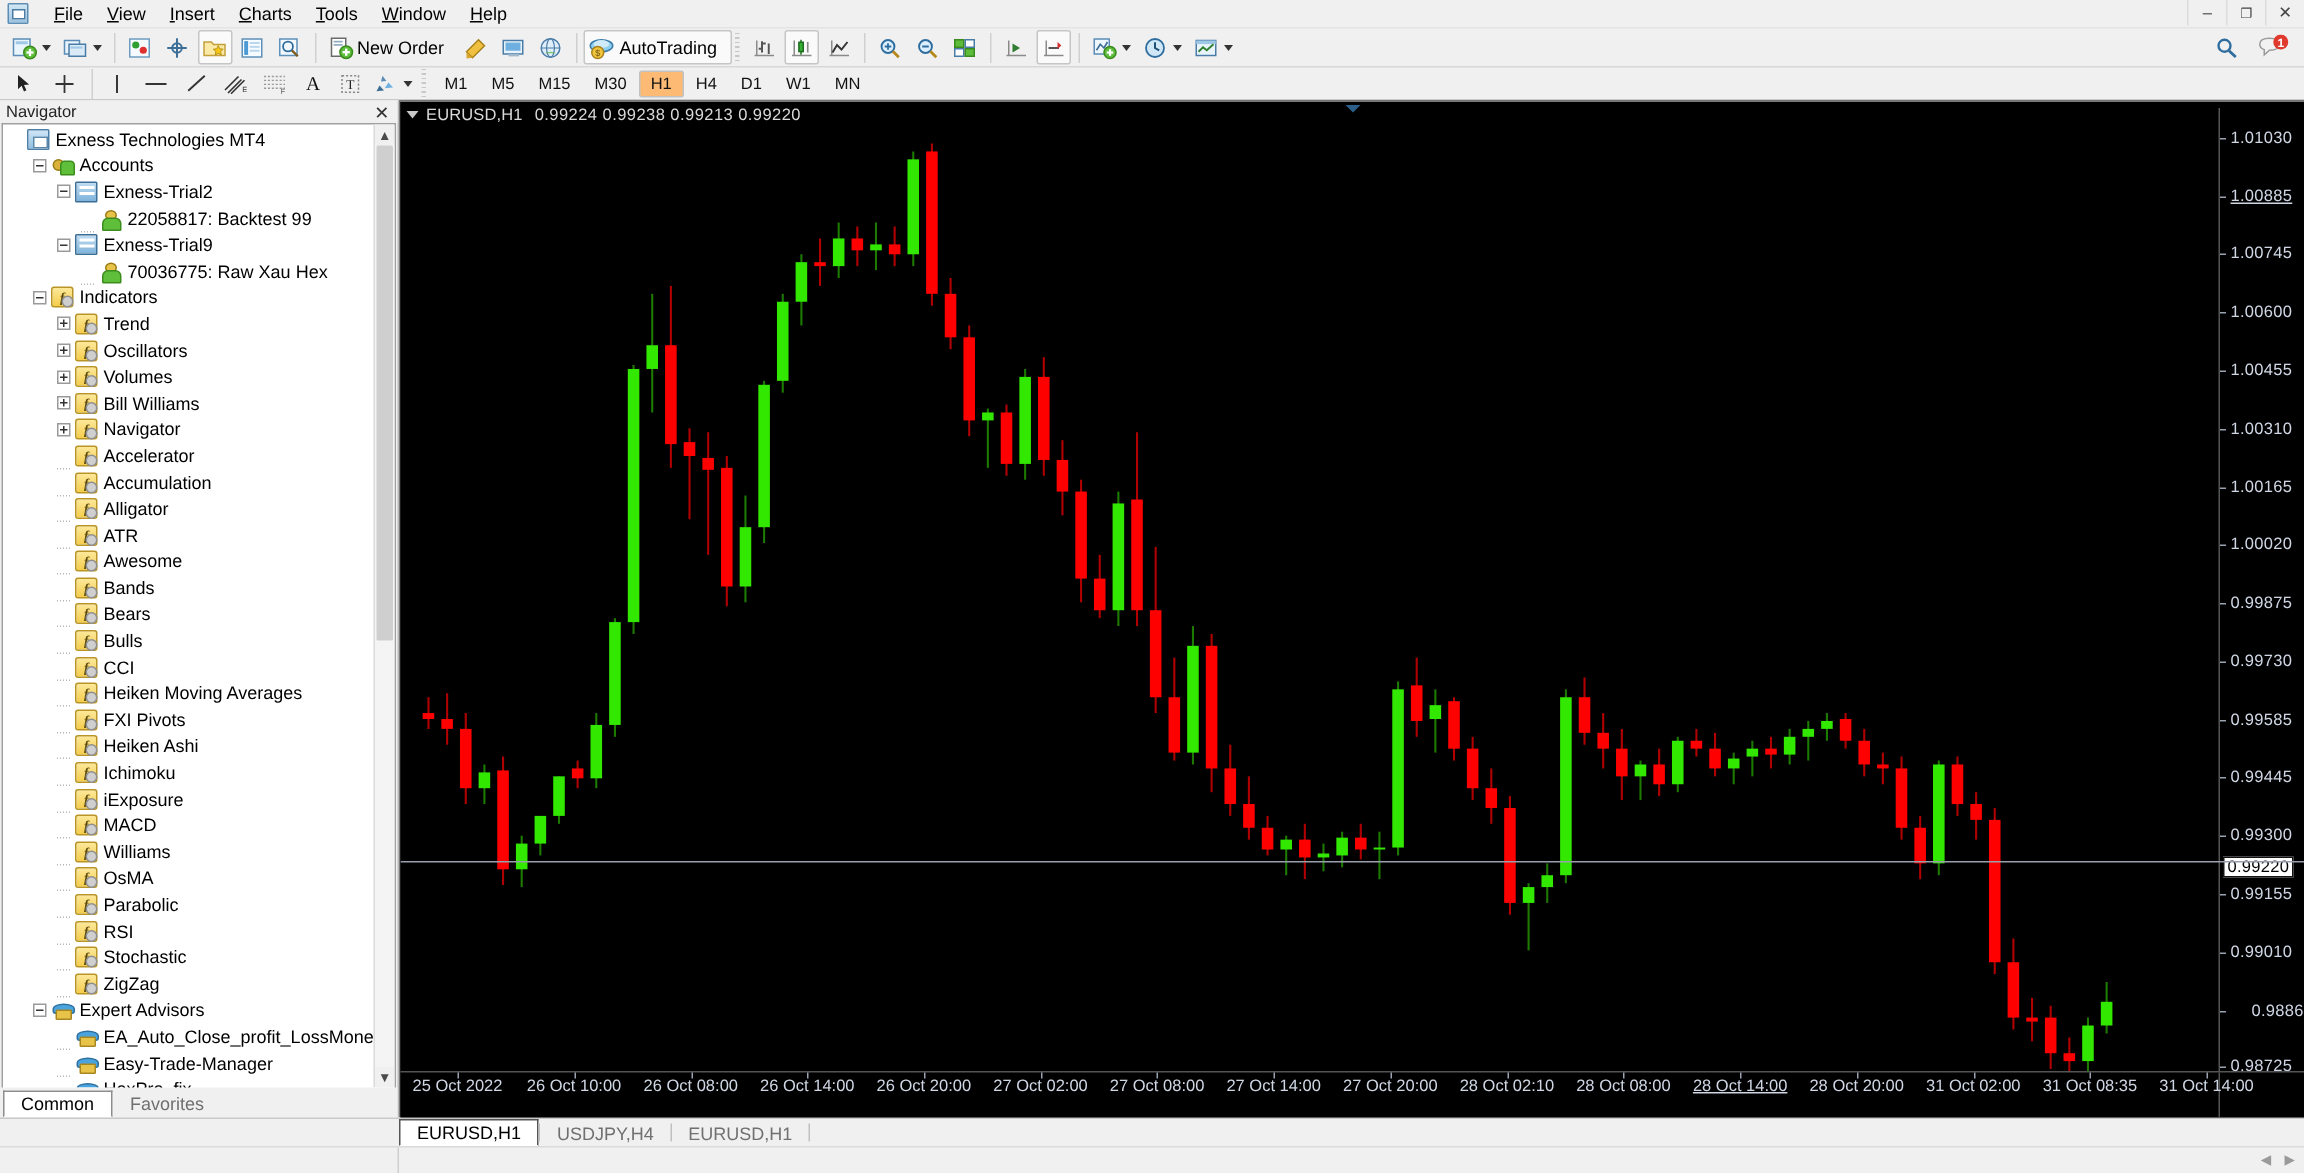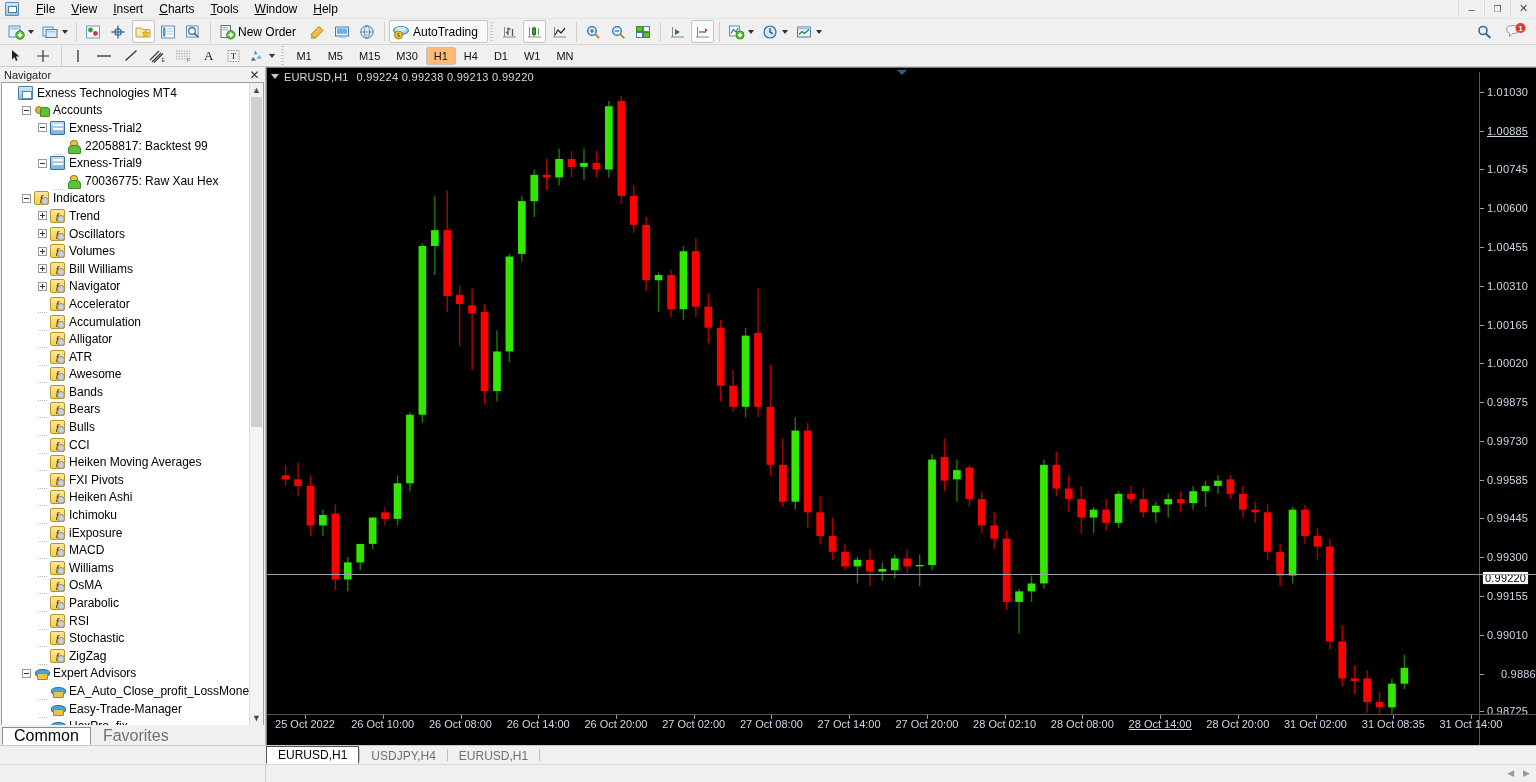--- a/index.html
+++ b/index.html
@@ -95,21 +95,21 @@
                    background:#4aa3dd; border:1px solid #2d6f9e; border-radius:50% 50% 2px 2px; }
   .ic-ea::after { content:""; position:absolute; left:3px; top:7px; width:9px; height:5px;
                   background:#e8c34a; border:1px solid #a8871f; border-radius:1px; }
   .nav-scroll { width:14px; background:#f4f4f4; border-left:1px solid #dcdcdc;
                 display:flex; flex-direction:column; align-items:center; }
   .sc-arrow { width:13px; height:14px; display:flex; align-items:center; justify-content:center;
               font-size:9px; color:#4a4a4a; background:#f0f0f0; }
   .sc-track { flex:1; width:13px; background:#f4f4f4; position:relative; }
   .sc-thumb { position:absolute; left:1px; right:1px; top:0; height:330px; background:#cfcfcf; border-radius:1px; }
   .nav-tabs { height:20px; display:flex; align-items:flex-end; background:#f0f0f0; padding-left:2px; }
-  .ntab { height:18px; padding:0 11px; display:flex; align-items:center; font-size:16px;
+  .ntab { height:18px; padding:0 11px; display:flex; align-items:center; font-size:12px;
           color:#707070; border:1px solid transparent; }
   .ntab.active { color:#000; background:#fff; border:1px solid #8d8d8d; border-bottom-color:#fff;
                  font-weight:normal; }
 
   
   .chart-wrap { flex:1; display:flex; flex-direction:column; min-width:0; background:#000;
                 border:1px solid #7a7a7a; border-right:none; border-bottom:none; }
   .chart-area { flex:1; position:relative; background:#000; min-height:0; overflow:hidden; }
   .chart-header { position:absolute; left:0; top:0; height:17px; display:flex; align-items:center;
                   padding-left:4px; color:#d9d9d9; font-size:11px; z-index:6; }

